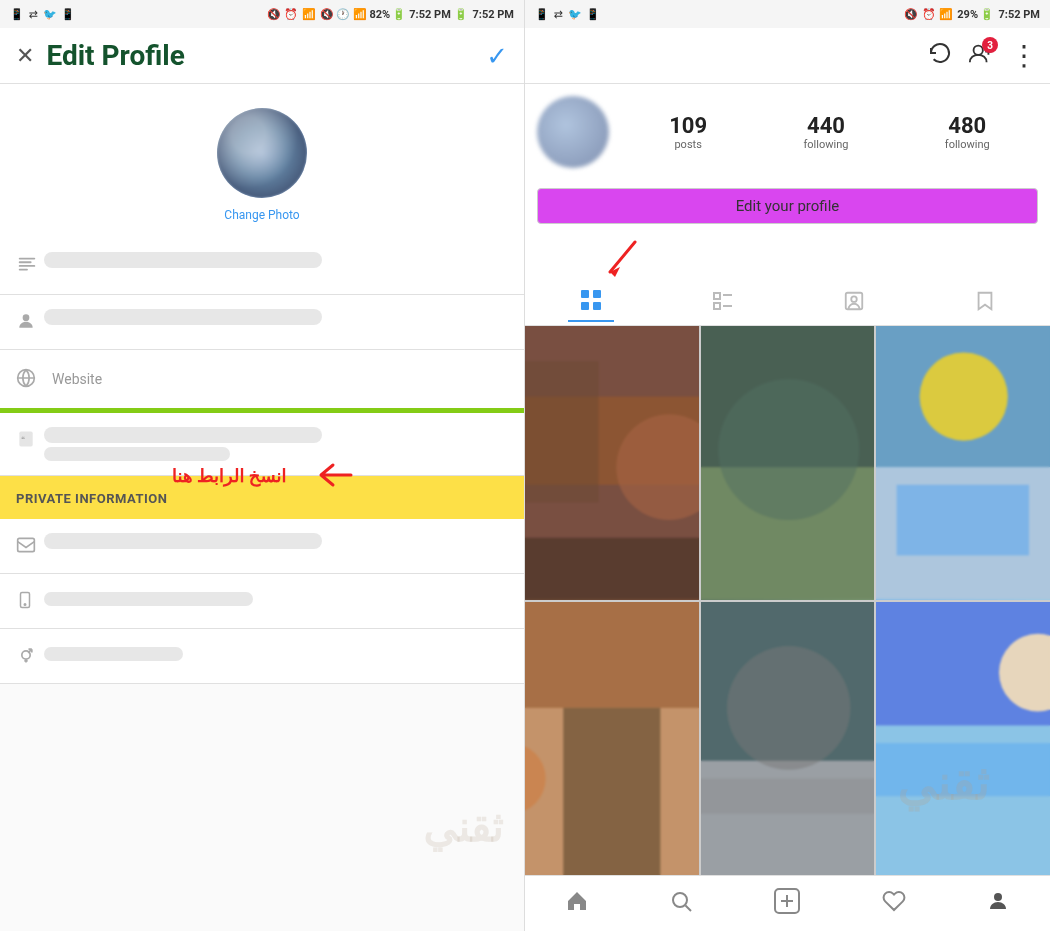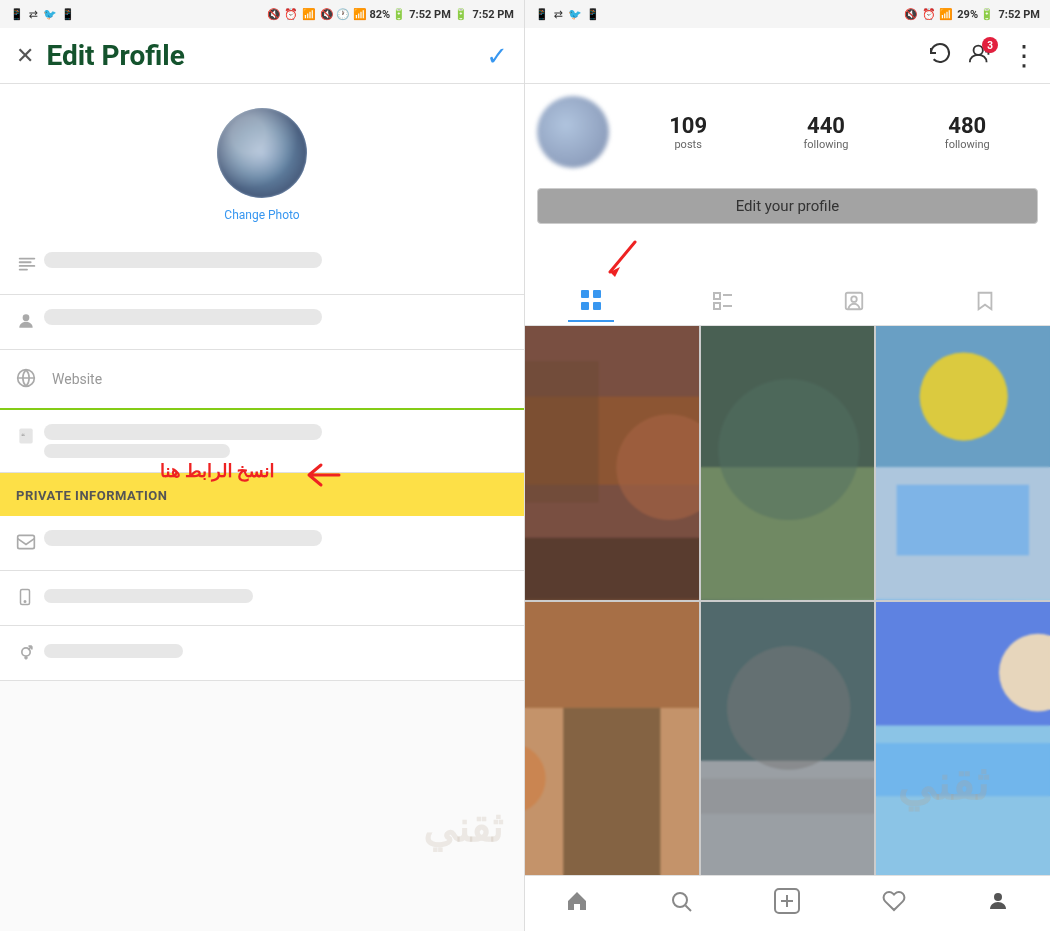--- a/index.html
+++ b/index.html
@@ -153,21 +153,21 @@
       width: 40%;
       opacity: 0.5;
       margin-top: 4px;
     }
 
     .website-row {
       display: flex;
       align-items: center;
       padding: 16px 16px;
       background: #fff;
-      border-bottom: 2px solid #84cc16;
+      border-bottom: 5px solid #84cc16;
       position: relative;
     }
     .website-label {
       font-size: 14px;
       color: #999;
       margin-left: 8px;
     }
 
     .bio-row {
       display: flex;
@@ -185,25 +185,25 @@
       font-size: 13px;
       font-weight: bold;
       color: #555;
       letter-spacing: 0.5px;
       text-transform: uppercase;
     }
 
     
     .arrow-container {
       position: absolute;
-      left: 160px;
+      left: 172px;
       top: 460px;
       z-index: 10;
       display: flex;
-      align-items: flex-start;
+      align-items: center;
       gap: 24px;
     }
     .arrow-svg {
       transform: rotate(180deg);
     }
     .arabic-text {
       font-size: 18px;
       color: #e22;
       font-weight: bold;
       direction: rtl;
@@ -301,21 +301,21 @@
 
     
     .edit-profile-btn {
       margin: 8px 12px;
       border: 1px solid #ccc;
       border-radius: 4px;
       padding: 8px;
       text-align: center;
       font-size: 15px;
       color: #333;
-      background: #a3a3a3;
+      background: #d946ef;
       cursor: pointer;
     }
 
     
     .tabs-bar {
       display: flex;
       align-items: center;
       justify-content: space-around;
       border-bottom: 1px solid #e0e0e0;
       background: #fff;

